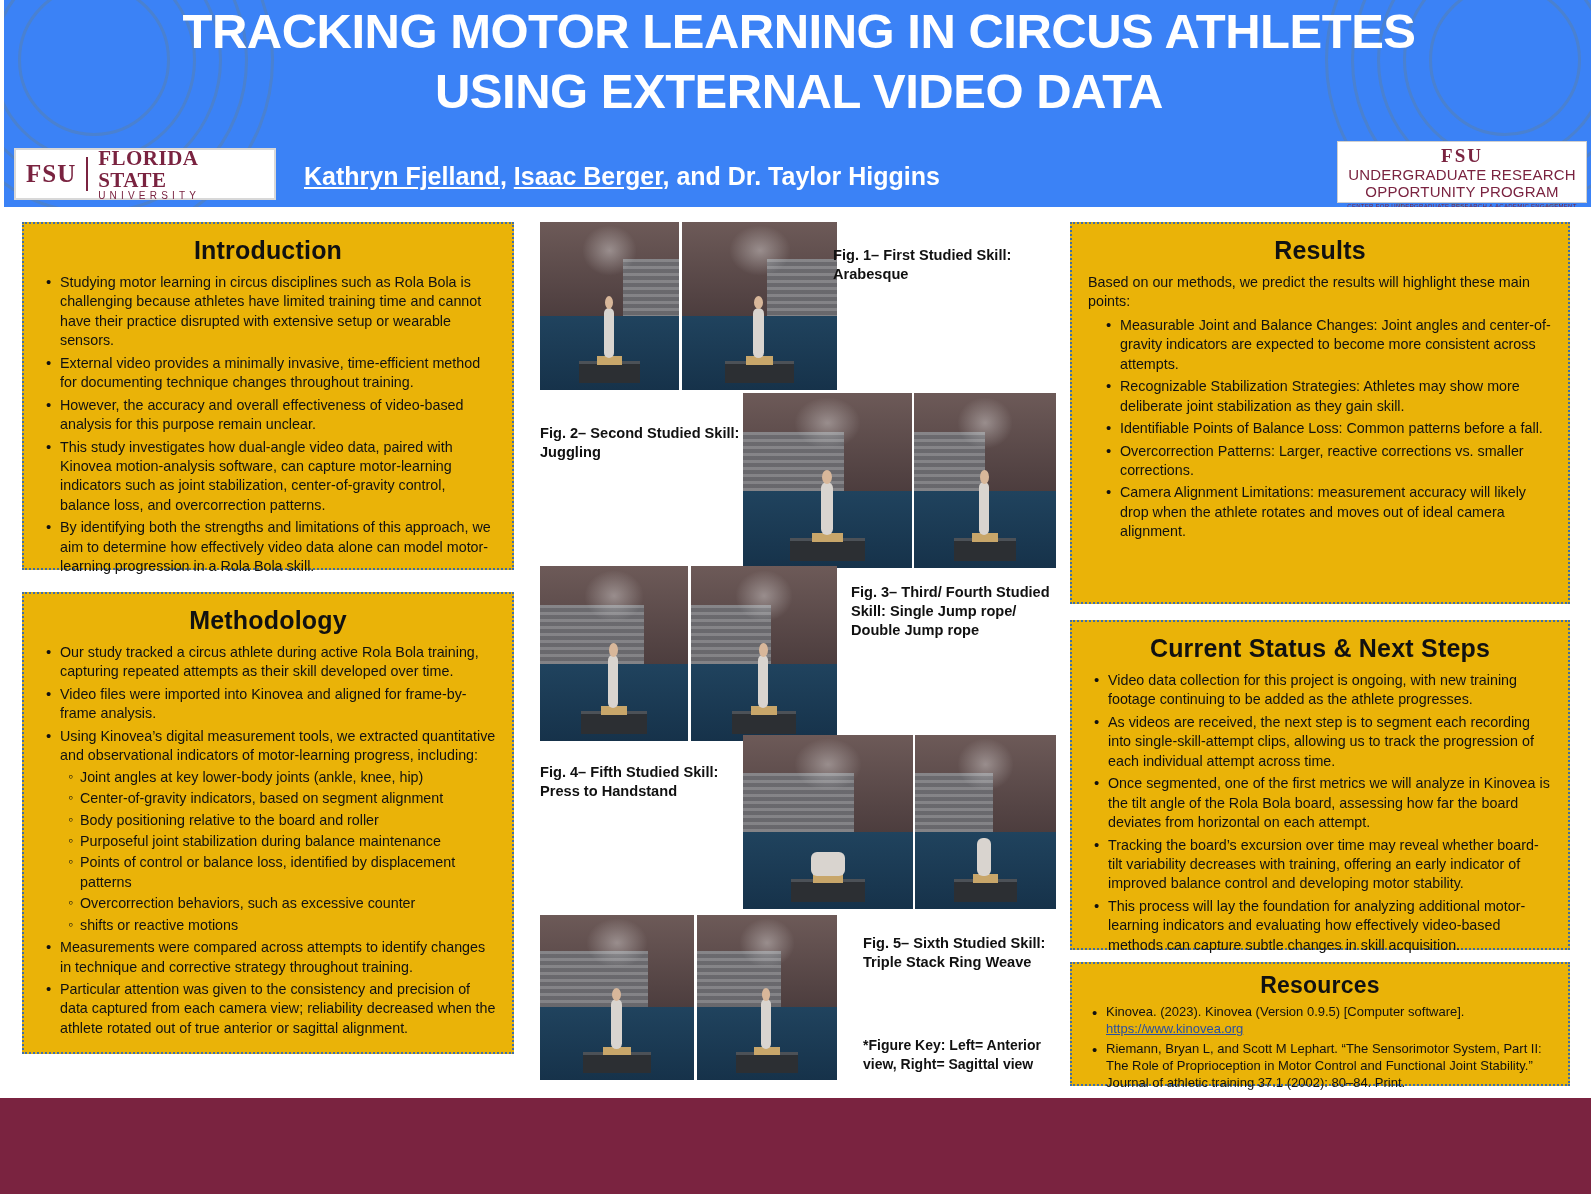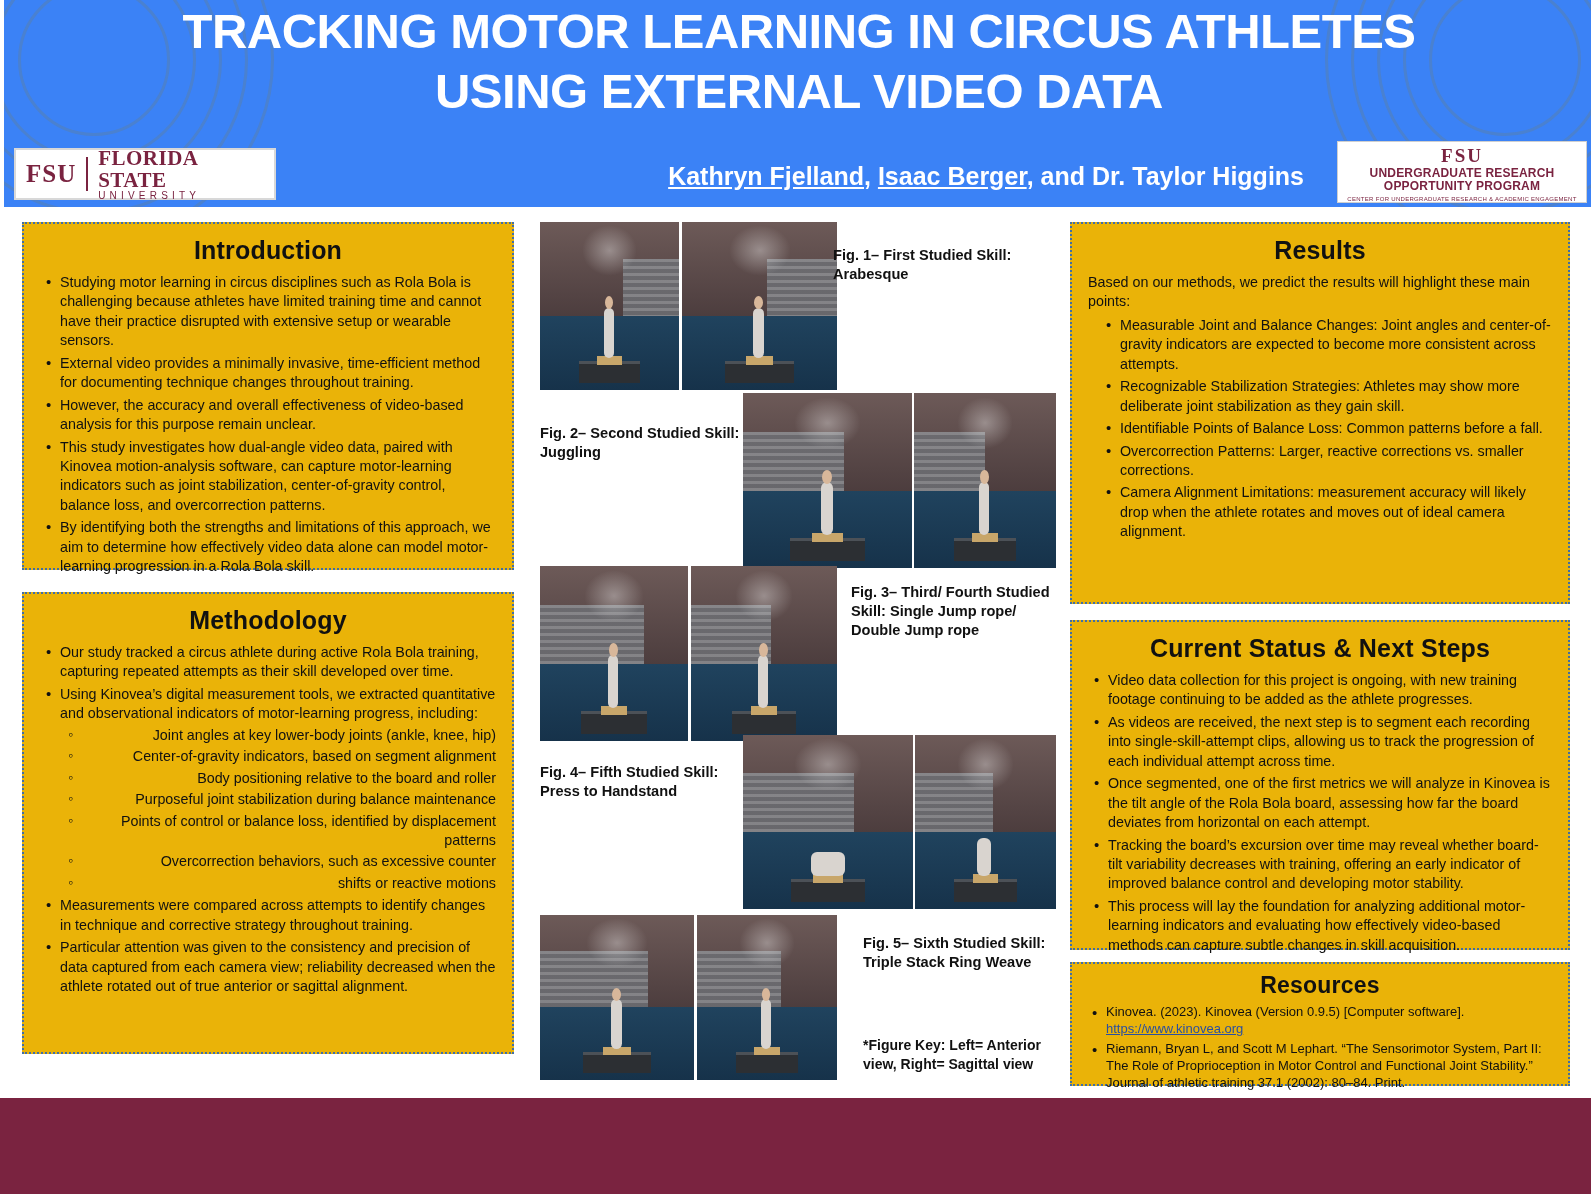--- a/index.html
+++ b/index.html
@@ -34,21 +34,21 @@
     position: absolute; left: 140px; top: 2px; width: 1310px;
     text-align: center;
     color: #ffffff;
     font-size: 49px;
     font-weight: bold;
     line-height: 1.22;
     letter-spacing: -0.5px;
   }
   .authors {
     position: absolute; left: 300px; top: 162px; width: 1000px;
-    text-align: right;
+    text-align: left;
     color: #ffffff;
     font-size: 25px;
     font-weight: bold;
   }
   .authors .u { text-decoration: underline; }
 
   
   .fsu-logo {
     position: absolute; left: 10px; top: 148px; width: 262px; height: 52px;
     background: #ffffff; border: 2px solid #d8d8d8;
@@ -64,21 +64,21 @@
   .fsu-logo .fsu-name { line-height: 1.05; }
   .fsu-logo .fsu-name .l1 { font-size: 21px; font-weight: bold; color: #7a2340; letter-spacing: .5px; font-family:"Liberation Serif", serif;}
   .fsu-logo .fsu-name .l2 { font-size: 10px; color: #7a2340; letter-spacing: 4.2px; }
 
   .urop-logo {
     position: absolute; right: 8px; top: 141px; width: 250px; height: 62px;
     background: #ffffff; border: 1px solid #cfcfcf;
     text-align: center; padding-top: 3px;
   }
   .urop-logo .u1 { font-size: 19px; font-weight: bold; color: #7a2340; letter-spacing: 2px; font-family:"Liberation Serif", serif;}
-  .urop-logo .u2 { font-size: 12px; font-weight: bold; color: #7a2340; line-height: 1.12; letter-spacing: .2px;}
+  .urop-logo .u2 { font-size: 15px; font-weight: normal; color: #7a2340; line-height: 1.12; letter-spacing: .2px;}
   .urop-logo .u3 { font-size: 6px; color: #7a2340; letter-spacing: .3px; margin-top: 2px;}
 
   
   .footer-bar {
     position: absolute; left: 0; bottom: 0; width: 1591px; height: 96px;
     background: #7a2340;
   }
 
   
   .panel {
@@ -106,21 +106,21 @@
   ul.bul > li {
     position: relative; margin-bottom: 3px; padding-left: 2px;
   }
   ul.bul > li::before {
     content: "•"; position: absolute; left: -12px; top: -1px; font-size: 15px;
   }
   ul.sub {
     margin: 2px 0 2px 0; padding-left: 20px; list-style: none;
   }
   ul.sub > li {
-    position: relative; margin-bottom: 2px; text-align: right;
+    position: relative; margin-bottom: 2px;
   }
   ul.sub > li::before {
     content: "◦"; position: absolute; left: -12px; top: -1px; font-size: 14px;
   }
 
   #intro-panel   { left: 22px;  top: 222px; width: 492px; height: 348px; }
   #method-panel  { left: 22px;  top: 592px; width: 492px; height: 462px; }
   #results-panel { left: 1070px; top: 222px; width: 500px; height: 382px; }
   #status-panel  { left: 1070px; top: 620px; width: 500px; height: 330px; }
   #resources-panel { left: 1070px; top: 962px; width: 500px; height: 124px; padding: 6px 14px 8px 14px;}
@@ -235,20 +235,21 @@
     <li>However, the accuracy and overall effectiveness of video-based analysis for this purpose remain unclear.</li>
     <li>This study investigates how dual-angle video data, paired with Kinovea motion-analysis software, can capture motor-learning indicators such as joint stabilization, center-of-gravity control, balance loss, and overcorrection patterns.</li>
     <li>By identifying both the strengths and limitations of this approach, we aim to determine how effectively video data alone can model motor-learning progression in a Rola Bola skill.</li>
   </ul>
 </section>
 
 <section class="panel" id="method-panel">
   <h2>Methodology</h2>
   <ul class="bul">
     <li>Our study tracked a circus athlete during active Rola Bola training, capturing repeated attempts as their skill developed over time.</li>
+    <li>Video files were imported into Kinovea and aligned for frame-by-frame analysis.</li>
     <li>
       <span>Using Kinovea’s digital measurement tools, we extracted quantitative and observational indicators of motor-learning progress, including:</span>
       <ul class="sub">
         <li>Joint angles at key lower-body joints (ankle, knee, hip)</li>
         <li>Center-of-gravity indicators, based on segment alignment</li>
         <li>Body positioning relative to the board and roller</li>
         <li>Purposeful joint stabilization during balance maintenance</li>
         <li>Points of control or balance loss, identified by displacement patterns</li>
         <li>Overcorrection behaviors, such as excessive counter</li>
         <li>shifts or reactive motions</li>

